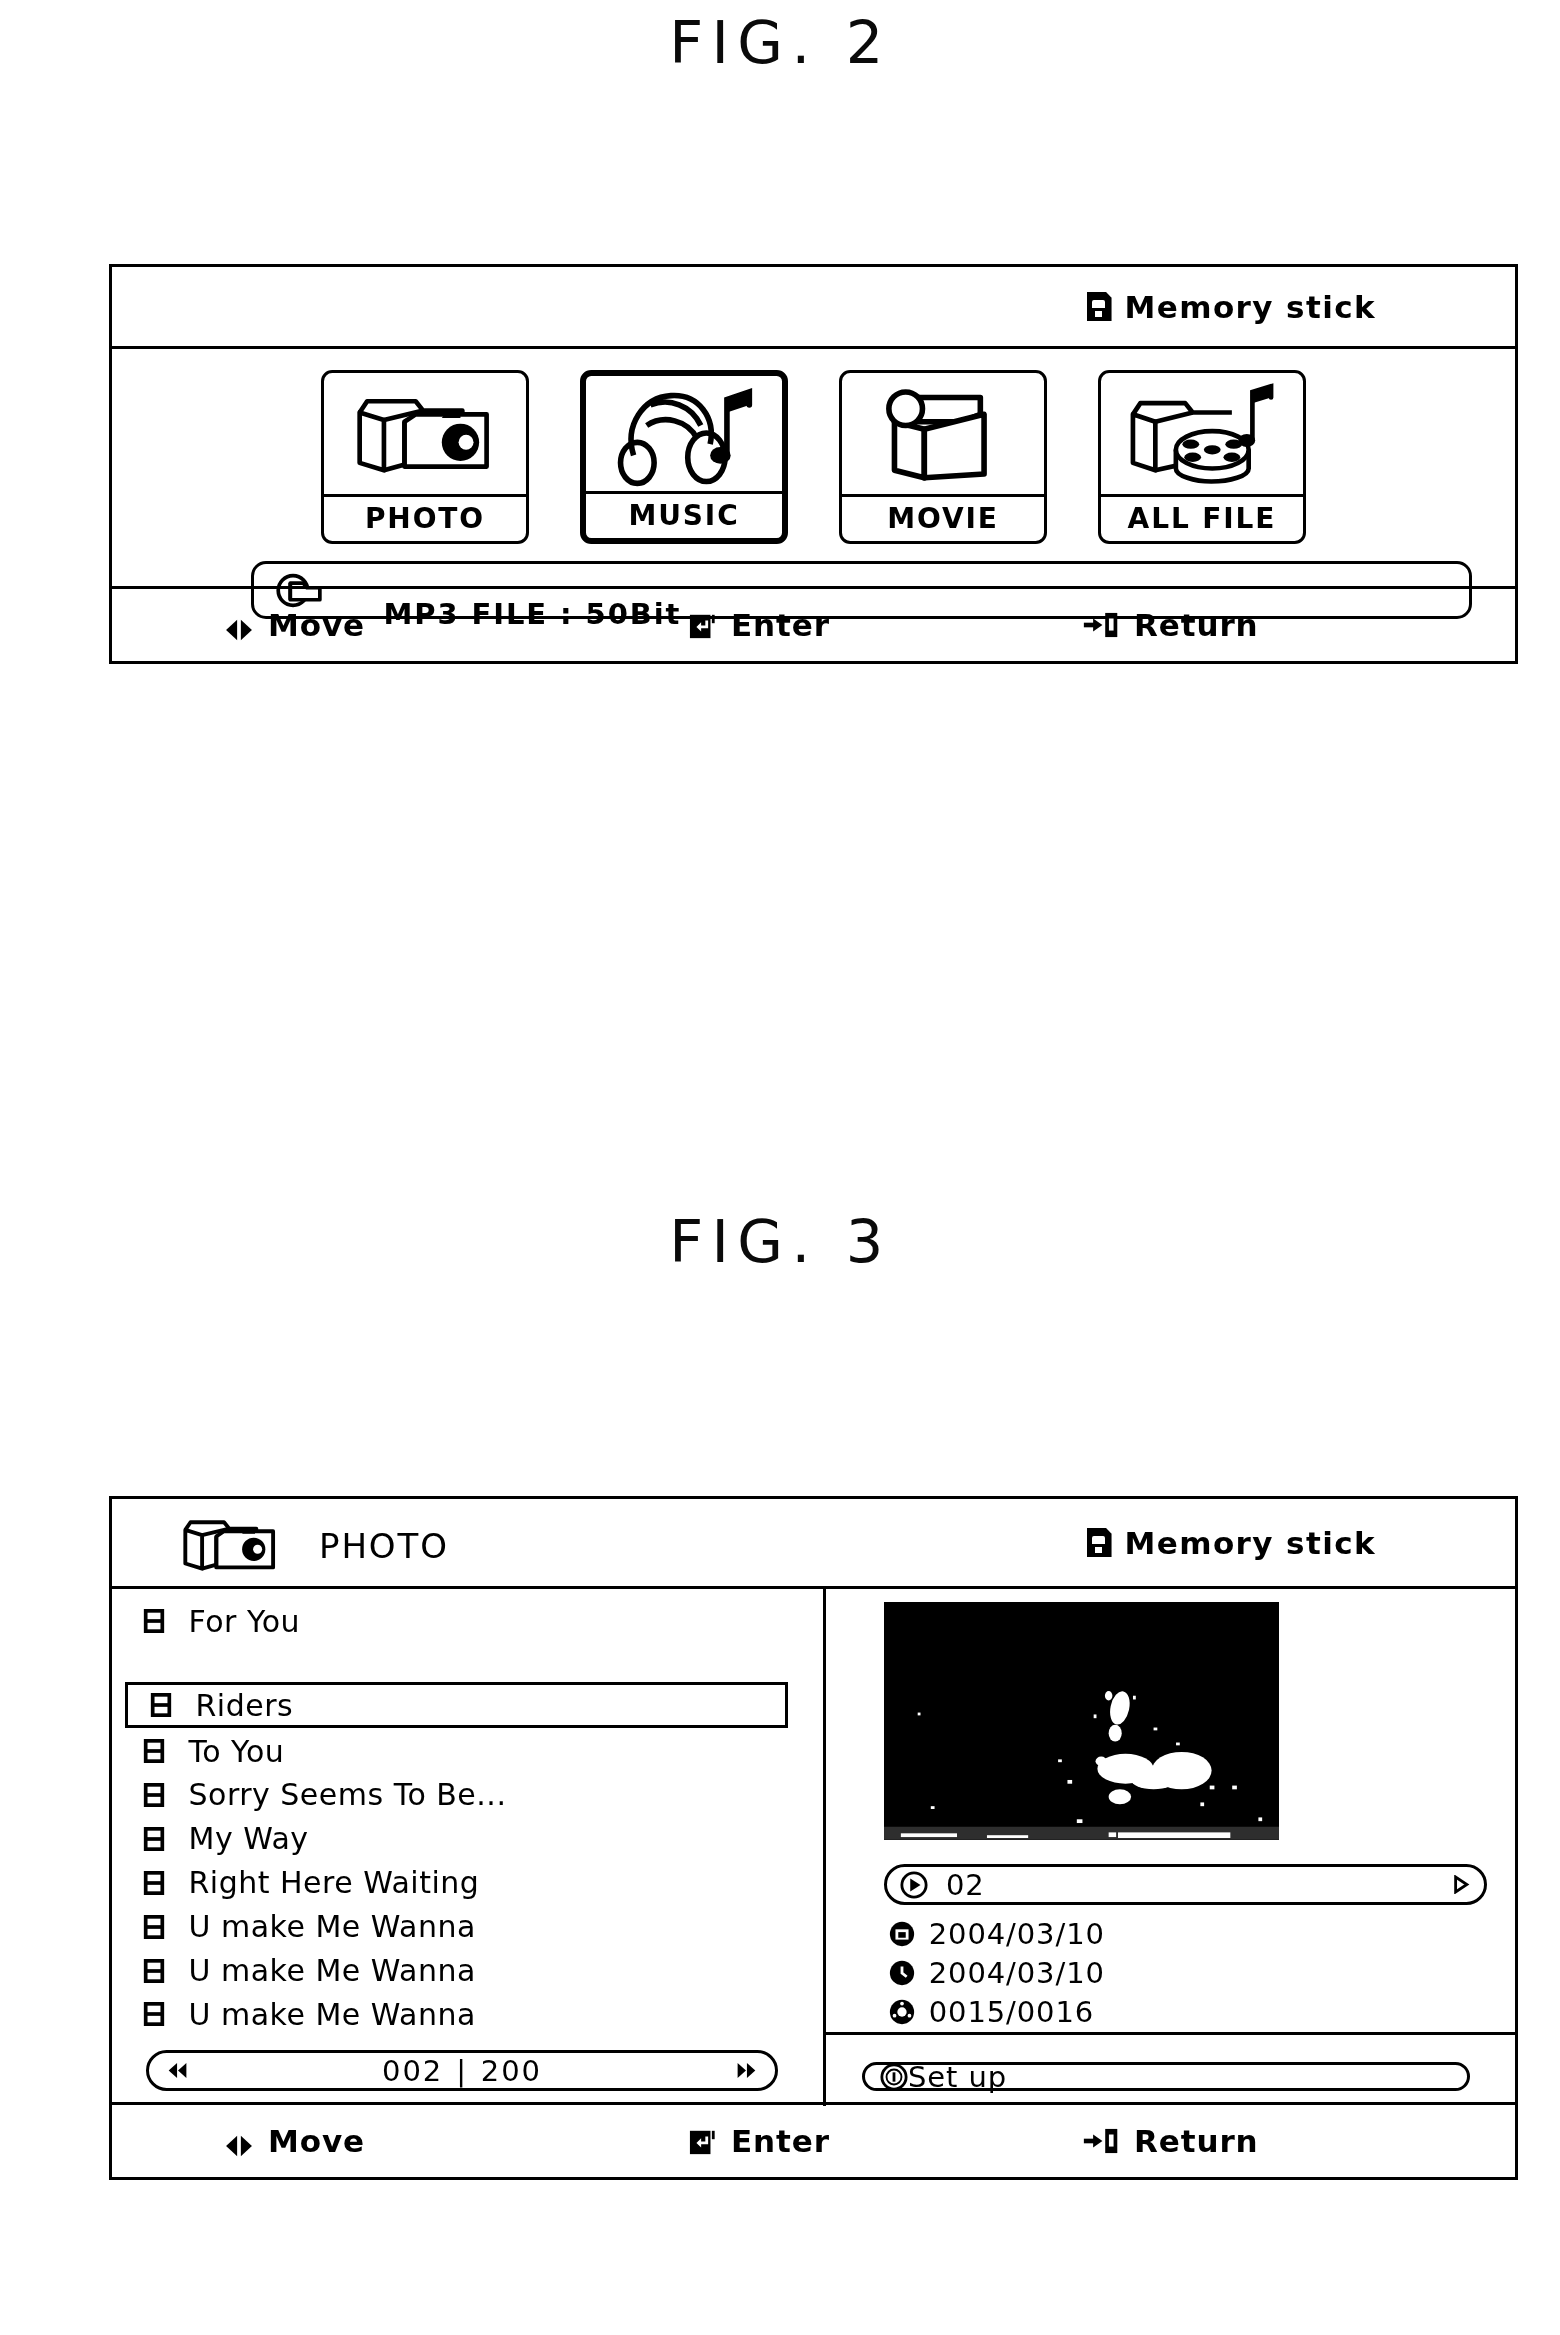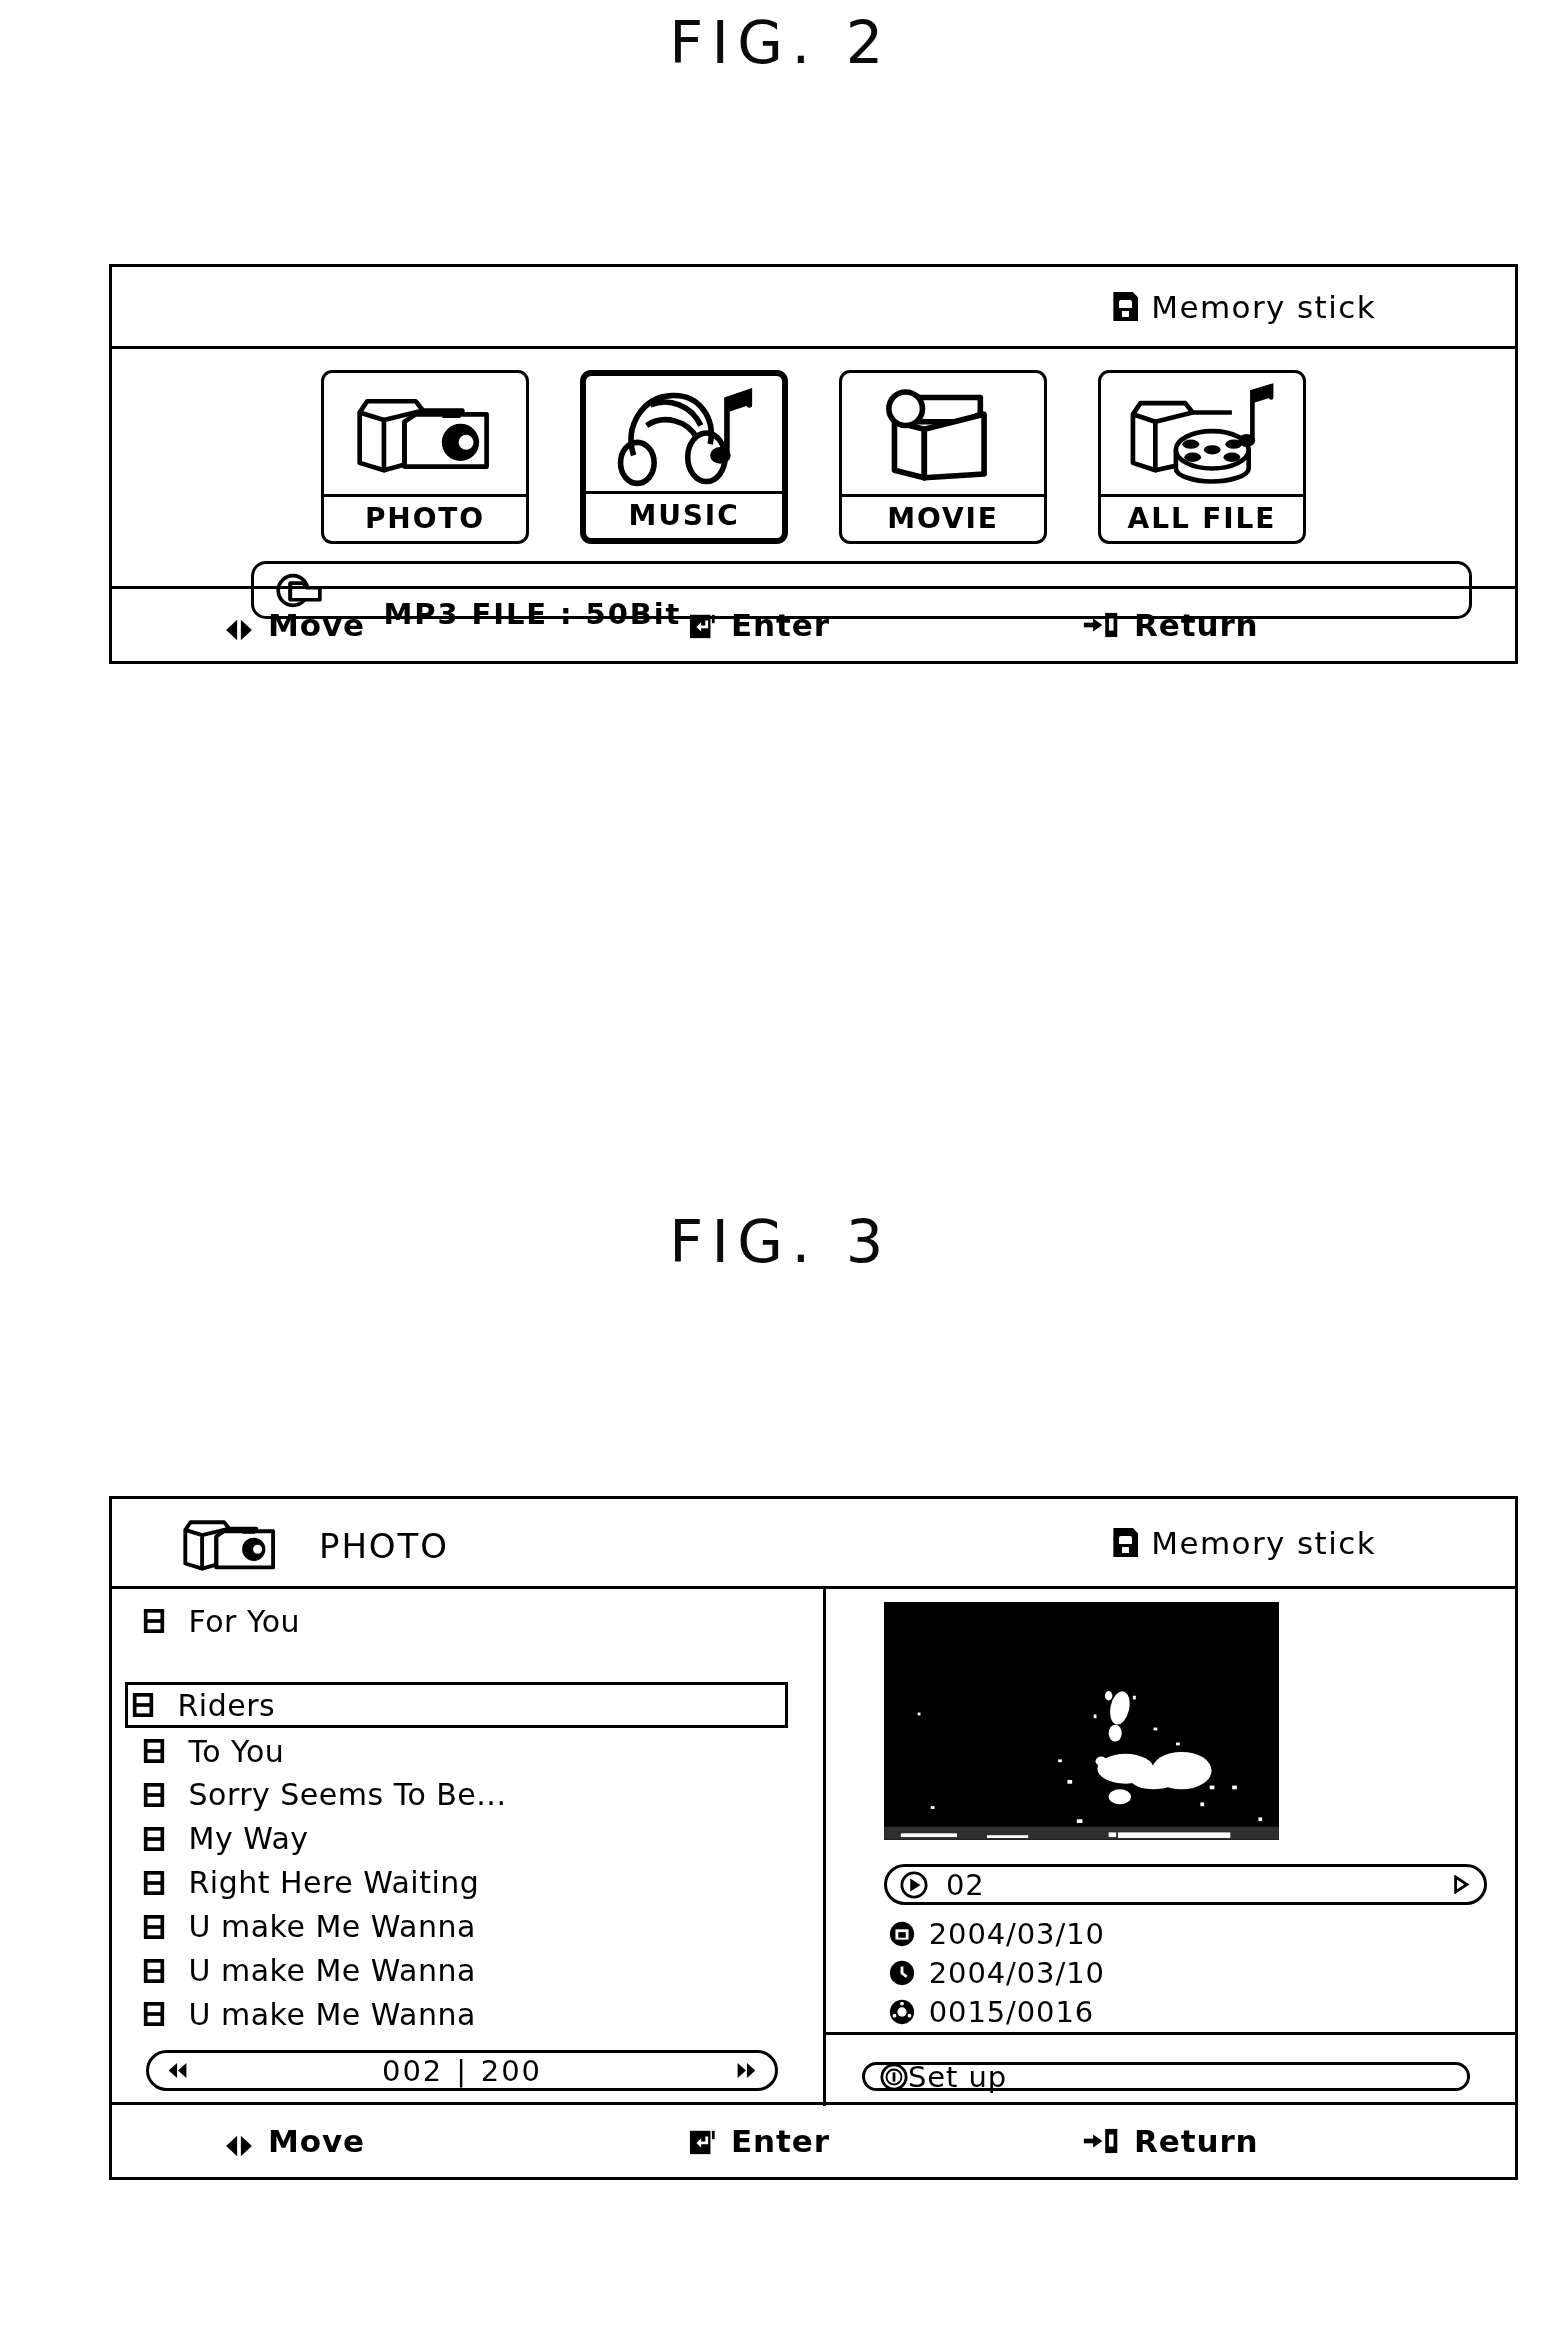--- a/index.html
+++ b/index.html
@@ -53,21 +53,21 @@
 
   .device-label {
     position: absolute;
     right: 139px;
     top: 50%;
     transform: translateY(-50%);
     display: flex;
     align-items: center;
     gap: 13px;
     font-size: 31px;
-    font-weight: 400;
+    font-weight: 700;
     letter-spacing: 1.4px;
     white-space: nowrap;
   }
 
   
   .ms-icon {
     width: 25px;
     height: 29px;
     position: relative;
     background: #000;
@@ -227,21 +227,21 @@
     align-items: center;
     gap: 22.5px;
     padding-left: 30px;
     box-sizing: border-box;
     margin-bottom: 1.9px;
   }
   .file-row.selected {
     border: 3.7px solid #000;
     margin-left: 13px;
     margin-right: 22.5px;
-    padding-left: 3px;
+    padding-left: 21px;
     height: 46px;
     margin-top: 40px;
   }
   .file-name {
     font-size: 30px;
     letter-spacing: 0.5px;
     white-space: nowrap;
   }
   .film-icon { width: 24px; height: 28px; flex: none; }
 

